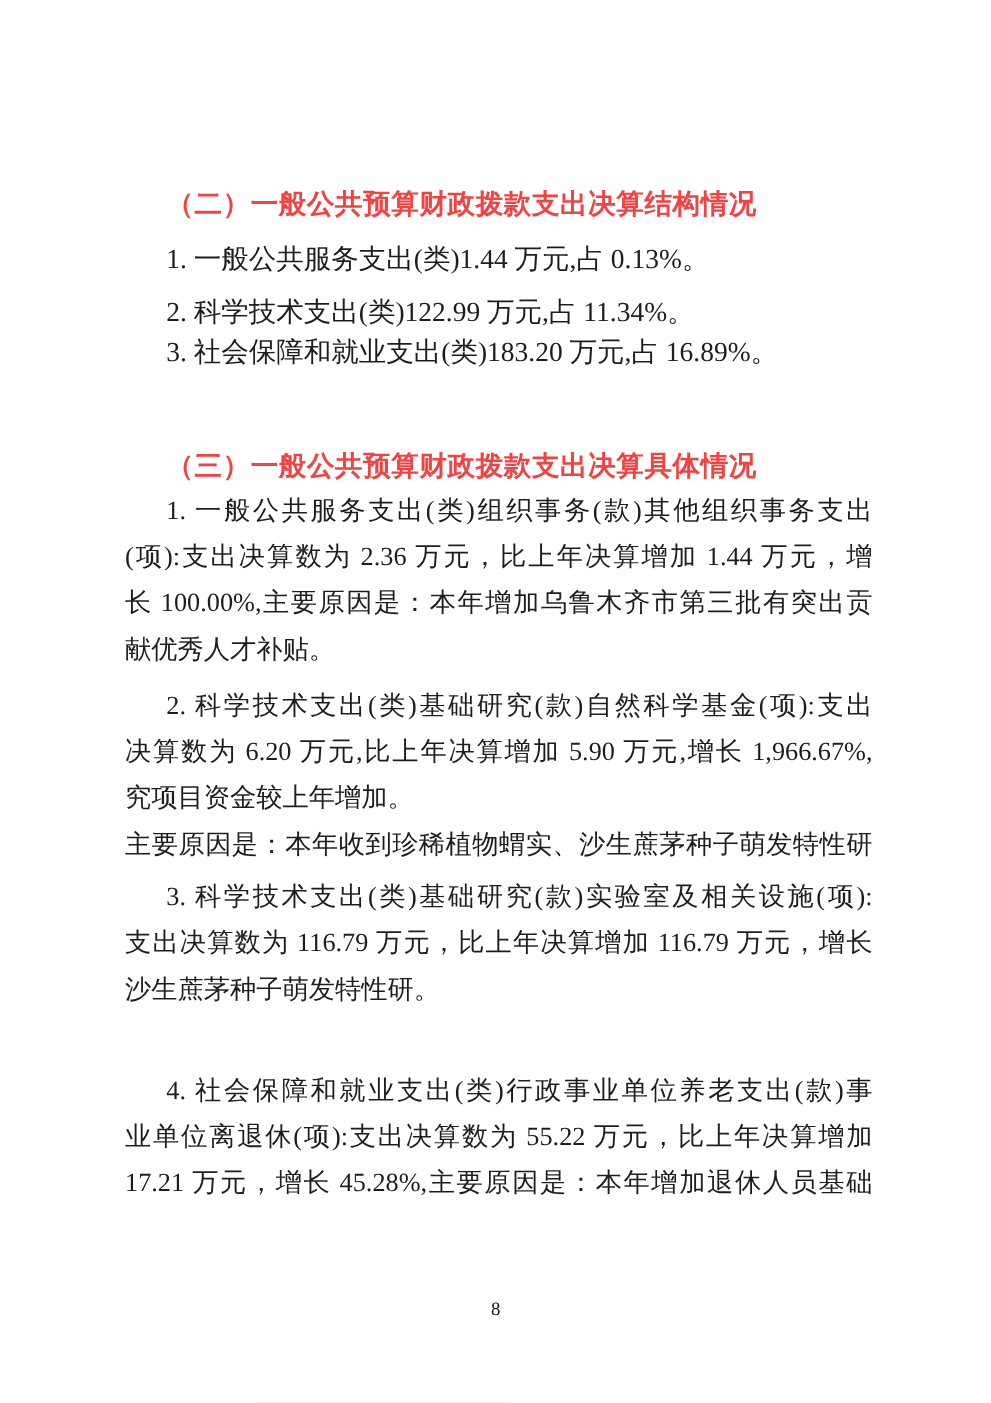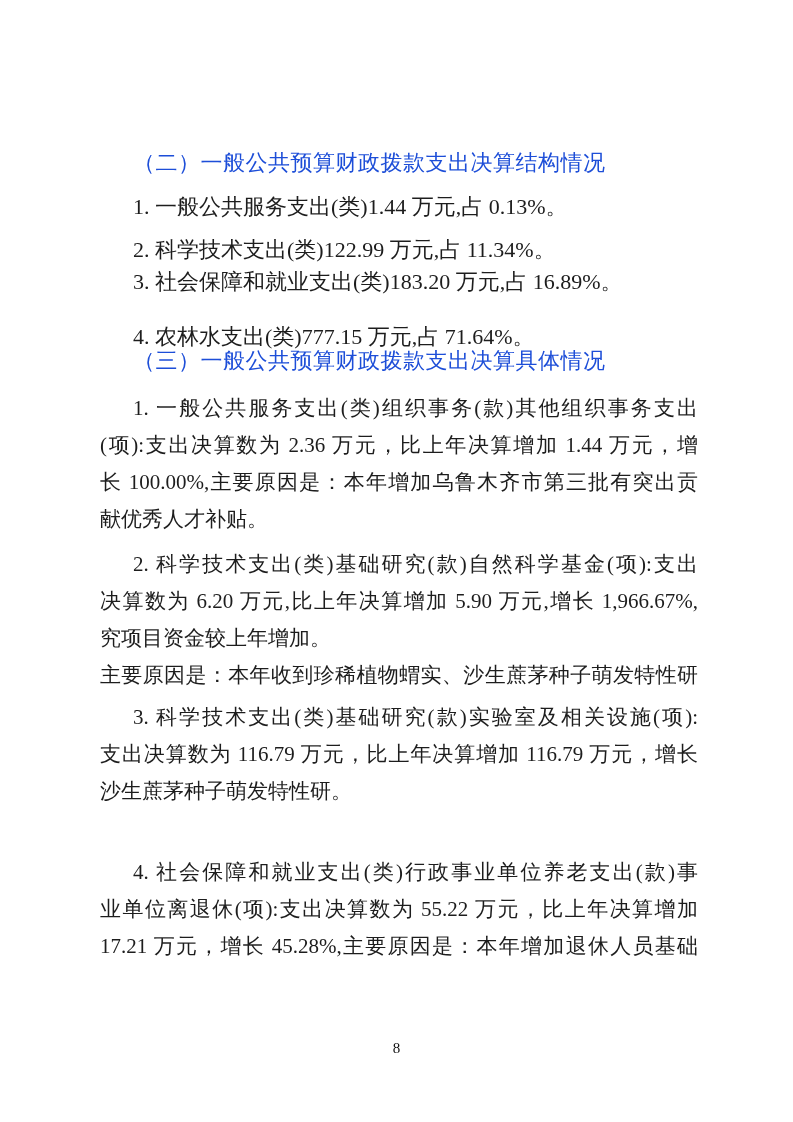--- a/index.html
+++ b/index.html
@@ -7,21 +7,21 @@
     position:relative;
     width:793px; height:1122px;
     margin:0 auto;
     background:#ffffff;
     font-family:"Liberation Serif","DejaVu Serif",serif;
     color:#1d1d1d;
     overflow:hidden;
   }
   .heading {
     position:absolute; left:100px; width:598px;
-    font-size:22px; font-weight:normal; color:#1d4ed8;
+    font-size:22px; font-weight:bold; color:#ef4444;
     line-height:28px; height:28px;
     text-indent:33px; white-space:nowrap;
     letter-spacing:0.5px;
   }
   .item {
     position:absolute; left:100px; width:598px;
     font-size:22px; line-height:28px; height:28px;
     text-indent:33px; white-space:nowrap;
   }
   .para {
@@ -45,23 +45,22 @@
 </head>
 <body>
 
 <div class="page">
 
   <div class="heading" style="top:149px">（二）一般公共预算财政拨款支出决算结构情况</div>
 
   <div class="item" style="top:193px">1. 一般公共服务支出(类)1.44 万元,占 0.13%。</div>
   <div class="item" style="top:236px">2. 科学技术支出(类)122.99 万元,占 11.34%。</div>
   <div class="item" style="top:268px">3. 社会保障和就业支出(类)183.20 万元,占 16.89%。</div>
-  <div class="item" style="top:323px">4. 农林水支出(类)777.15 万元,占 71.64%。</div>
 
-  <div class="heading" style="top:347px">（三）一般公共预算财政拨款支出决算具体情况</div>
+  <div class="heading" style="top:359px">（三）一般公共预算财政拨款支出决算具体情况</div>
 
   <div class="para" style="top:390px">
     <div class="ln first just">1. 一般公共服务支出(类)组织事务(款)其他组织事务支出</div>
     <div class="ln just">(项):支出决算数为 2.36 万元，比上年决算增加 1.44 万元，增</div>
     <div class="ln just">长 100.00%,主要原因是：本年增加乌鲁木齐市第三批有突出贡</div>
     <div class="ln">献优秀人才补贴。</div>
   </div>
 
   <div class="para" style="top:546px">
     <div class="ln first just">2. 科学技术支出(类)基础研究(款)自然科学基金(项):支出</div>

